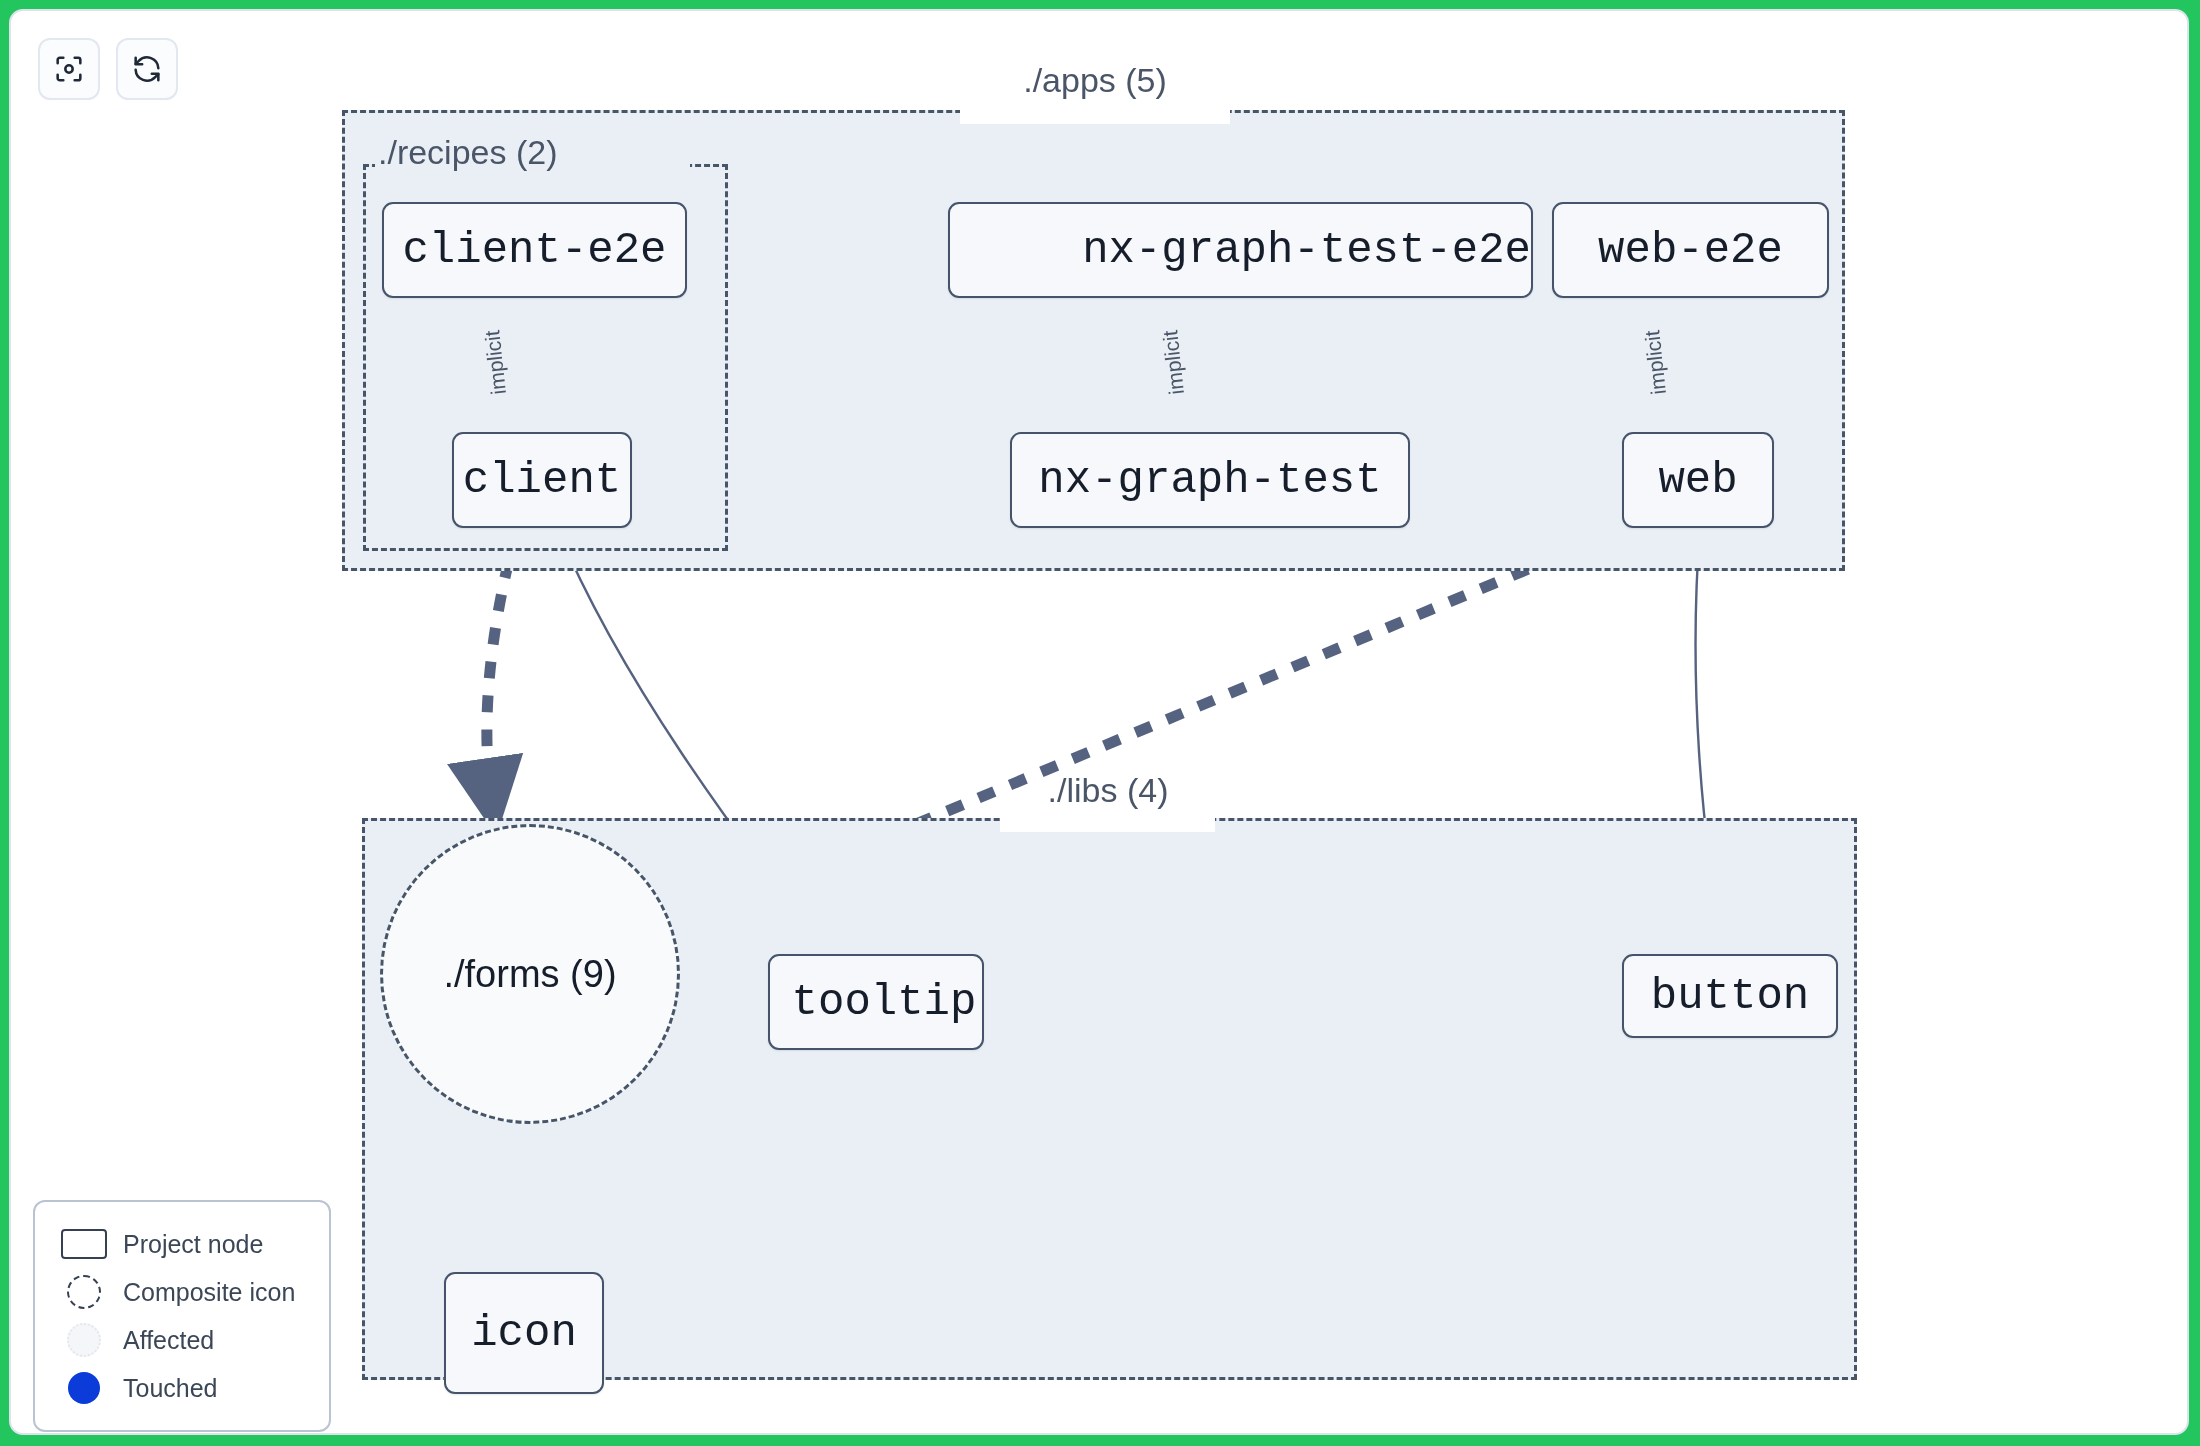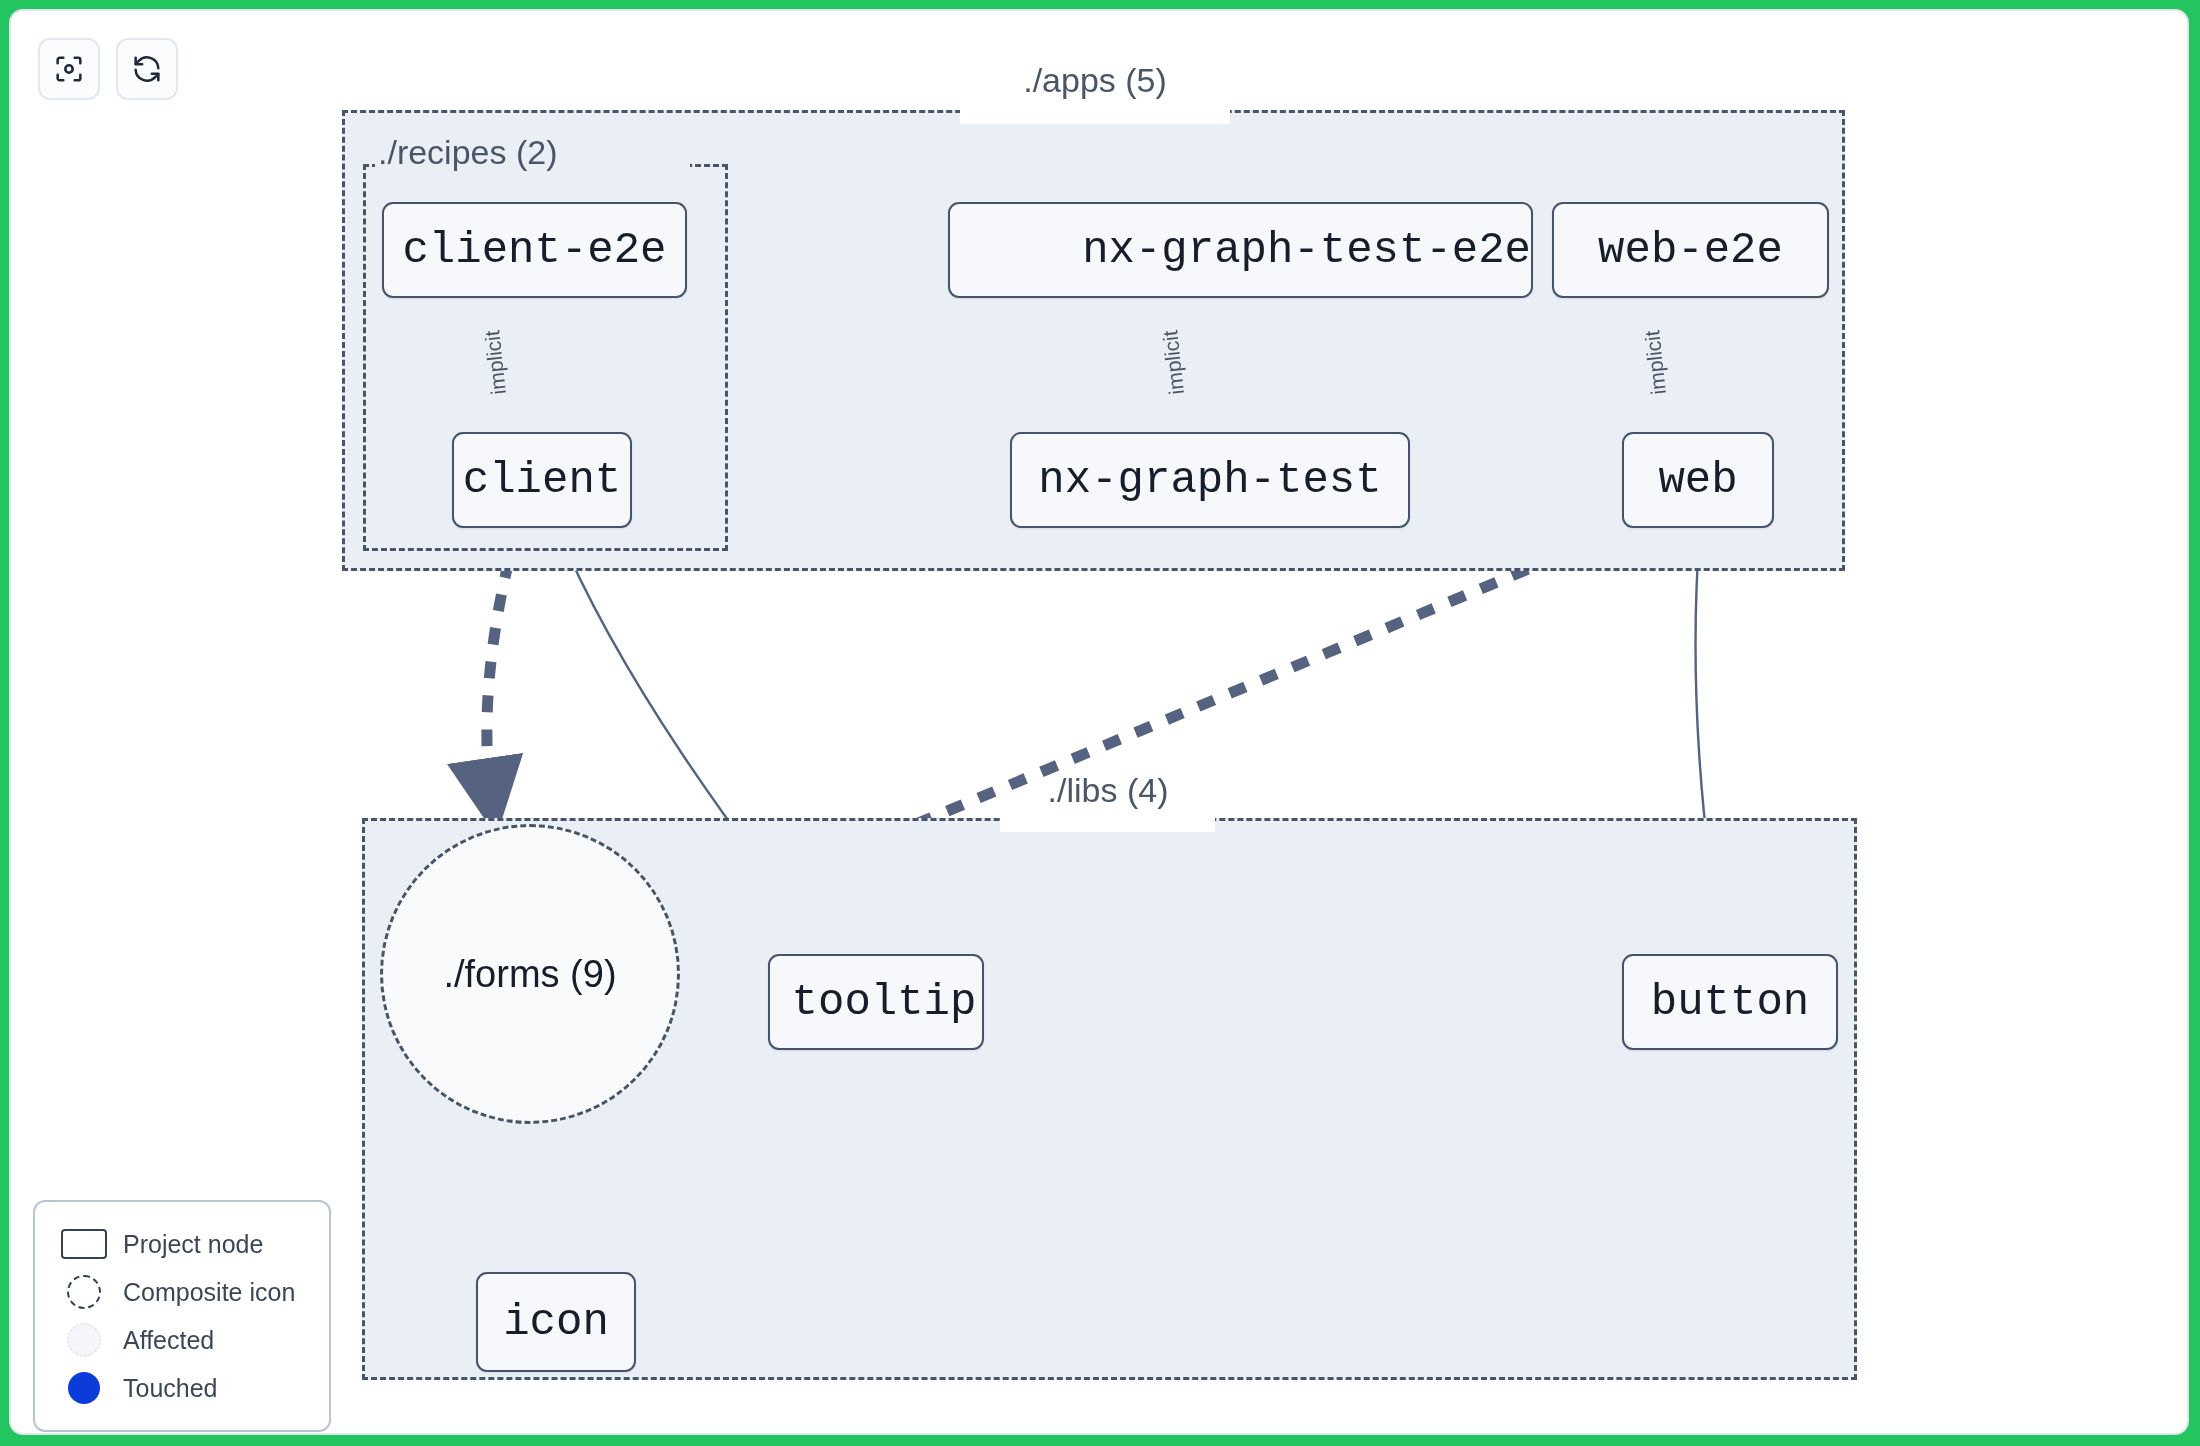--- a/index.html
+++ b/index.html
@@ -308,25 +308,25 @@
   </div>
 
   <div class="composite-node" style="left:380px; top:824px; width:300px; height:300px;">
     <span class="composite-label">./forms (9)</span>
   </div>
 
   <div class="node" style="left:768px; top:954px; width:216px; height:96px;padding-left:16px;">
     <span class="node-label">tooltip</span>
   </div>
 
-  <div class="node" style="left:1622px; top:954px; width:216px; height:96px;">
+  <div class="node" style="left:1622px; top:954px; width:216px; height:84px;">
     <span class="node-label">button</span>
   </div>
 
-  <div class="node" style="left:476px; top:1272px; width:160px; height:100px;">
+  <div class="node" style="left:444px; top:1272px; width:160px; height:122px;">
     <span class="node-label">icon</span>
   </div>
 
   <div id="legend">
     <div class="legend-row">
       <span class="legend-swatch">
         <span class="sw-project"></span>
       </span>
       <span class="legend-text">Project node</span>
     </div>

